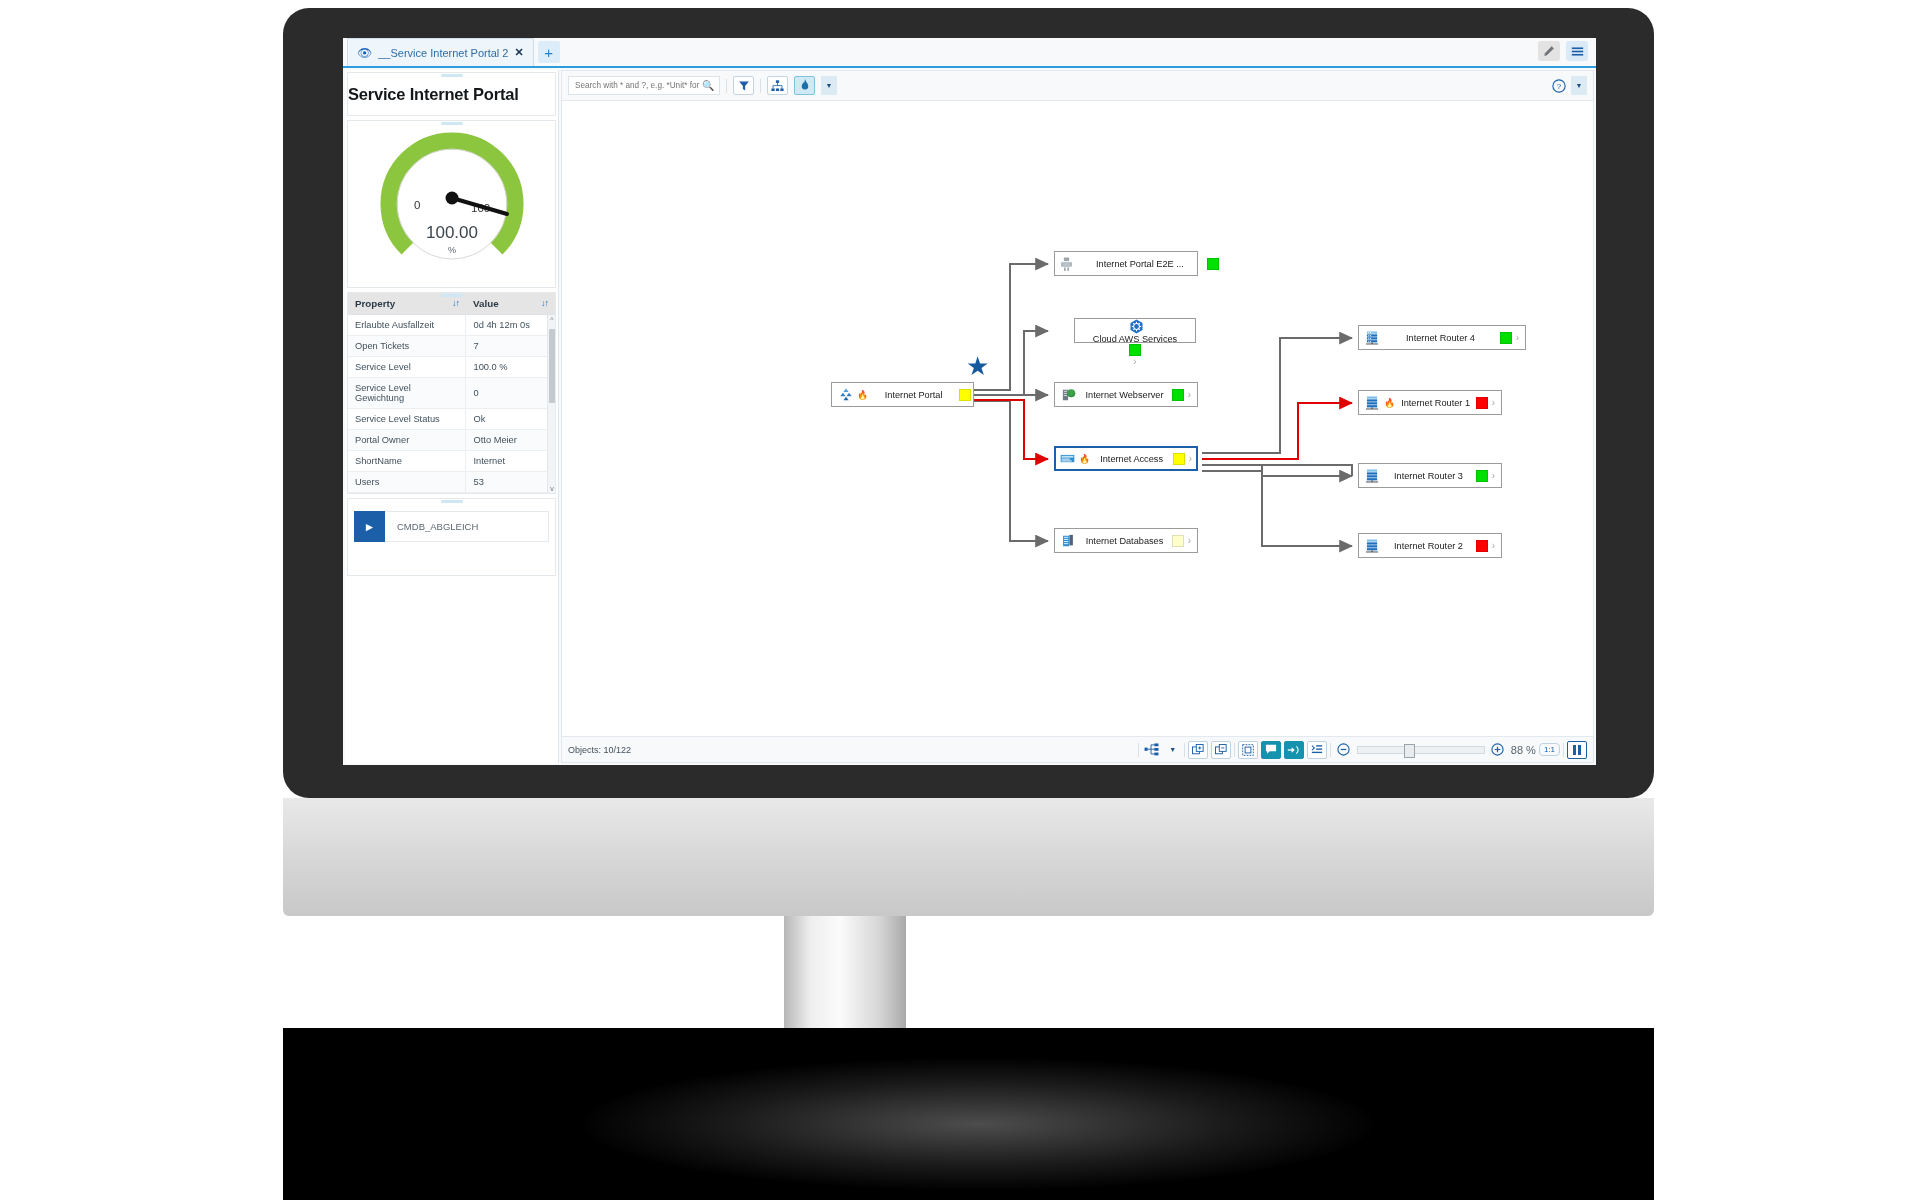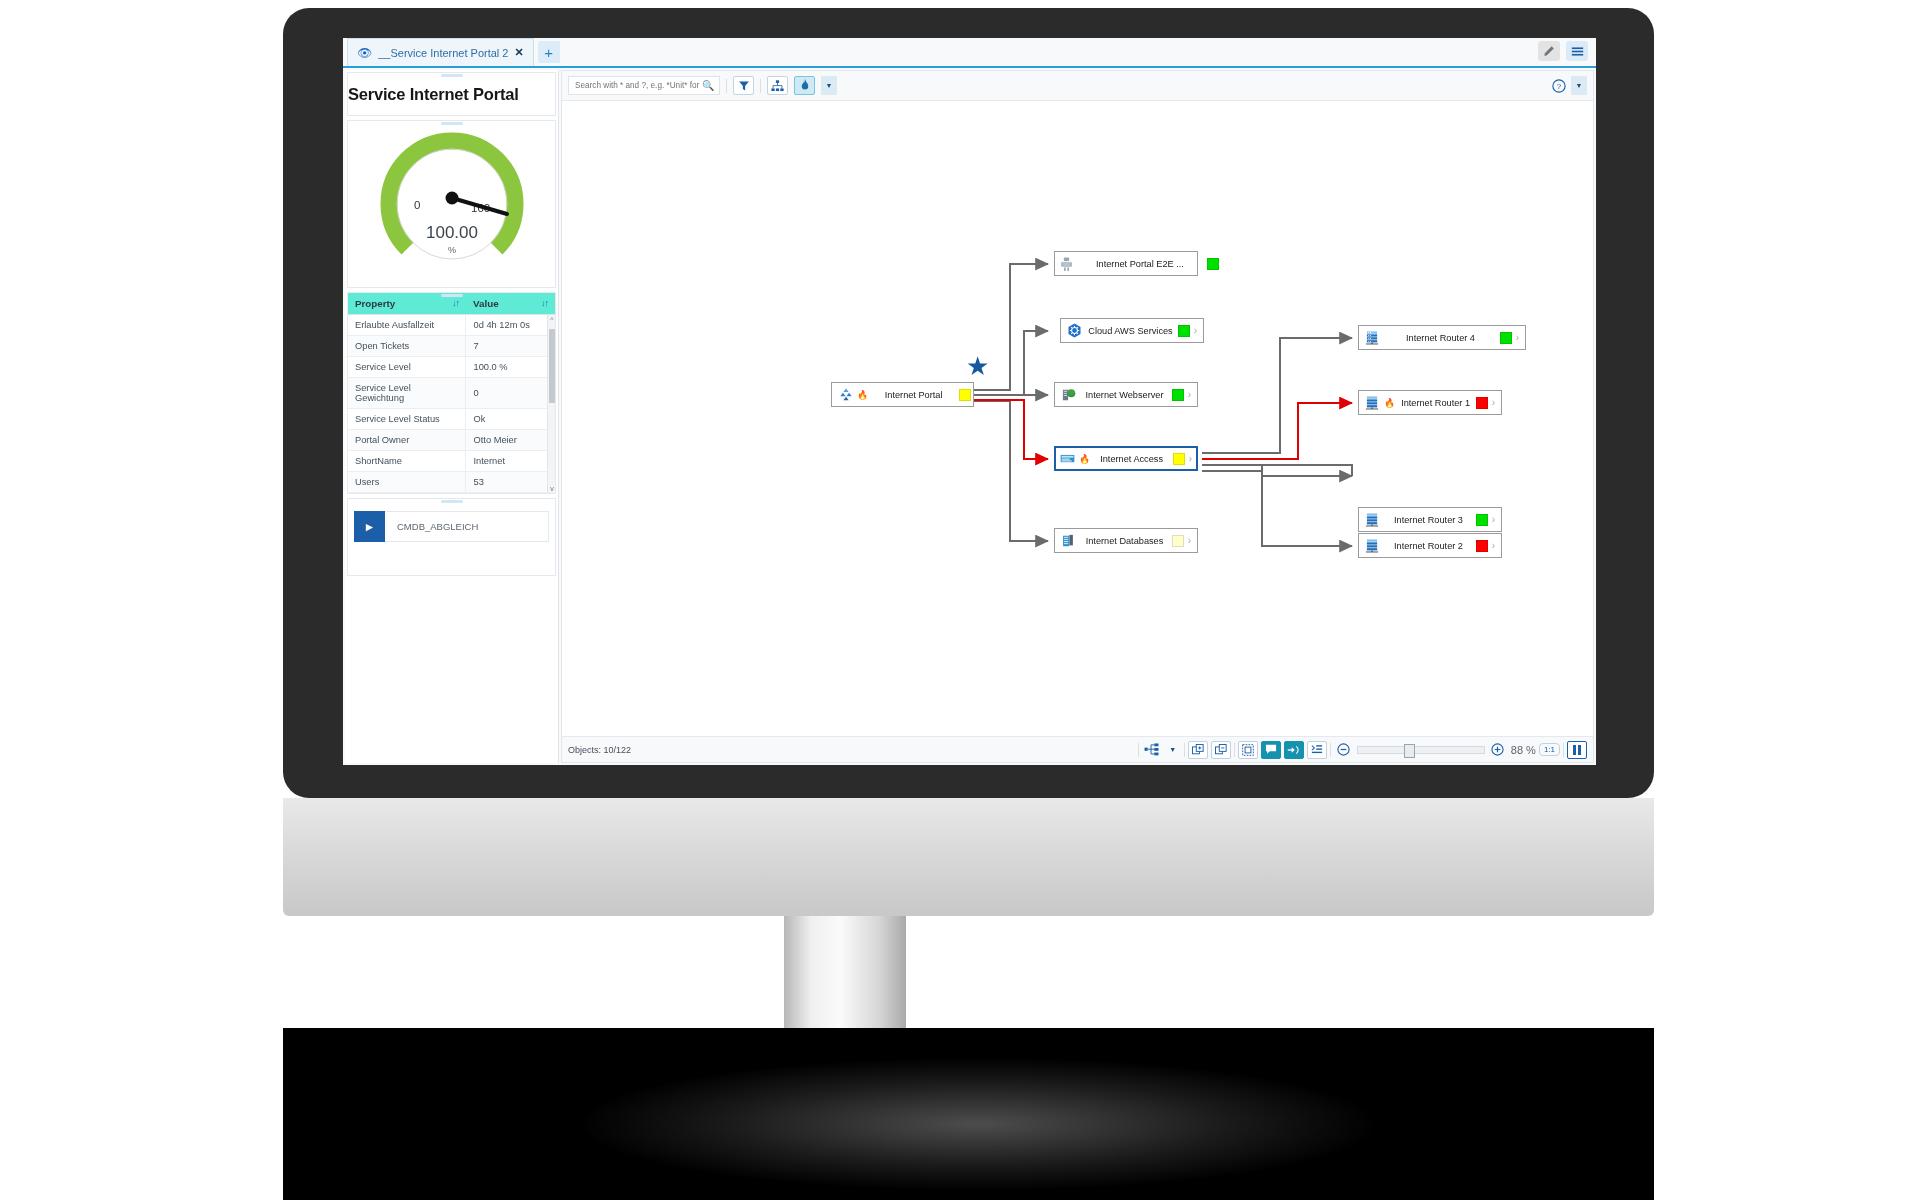--- a/index.html
+++ b/index.html
@@ -103,21 +103,21 @@
     width:22px; height:3px; background:#cfe6f5; border-radius:2px;
   }
   .title-card { height:44px; display:flex; align-items:center; justify-content:flex-start; }
   .title-card .t { font-size:16.5px; font-weight:bold; color:#15181b; letter-spacing:-0.2px; }
 
   .gauge-card { height:168px; display:flex; align-items:center; justify-content:center; }
 
   .props-card { flex: 0 0 auto; margin:2px; border:1px solid #e4e9ee; }
   table.props { width:100%; border-collapse:collapse; font-size:9.5px; }
   table.props th {
-    background:#5eead4; color:#2b3a47; font-weight:bold; text-align:left;
+    background:#e5e5e5; color:#2b3a47; font-weight:bold; text-align:left;
     padding:5px 7px; border-bottom:1px solid #dde3e9; font-size:9.8px;margin-top:6px;
   }
   table.props th .sorter { color:#1a6fc4; float:right; font-size:9px; letter-spacing:-1px; }
   table.props td {
     padding:5px 7px; color:#41505c; border-bottom:1px solid #eceff2; font-size:9.3px;
   }
   table.props td.k { width:57%; border-right:1px solid #eceff2;}
   table.props tr:nth-child(even) td { background:#fafbfc; }
   .props-wrap { position:relative; }
   .vscroll {
@@ -424,21 +424,21 @@
                 <rect x="1" y="6" width="1.8" height="5" fill="#9aa5ad"></rect>
                 <rect x="11.2" y="6" width="1.8" height="5" fill="#9aa5ad"></rect>
                 <rect x="4.2" y="12" width="1.8" height="4" fill="#9aa5ad"></rect>
                 <rect x="8" y="12" width="1.8" height="4" fill="#9aa5ad"></rect>
               </svg>
             </span>
             <span class="nlabel">Internet Portal E2E ...</span>
             <span class="status" style="background:#00e000"></span>
           </div>
 
-          <div class="node" style="left:498px; top:217px; width:144px;">
+          <div class="node" style="left:512px; top:217px; width:122px;flex-direction:column;">
             <span class="nicon">
               <svg width="15" height="15" viewBox="0 0 16 16">
                 <polygon points="8,0.6 14.4,4.2 14.4,11.8 8,15.4 1.6,11.8 1.6,4.2" fill="#1f6fcf"></polygon>
                 <circle cx="8" cy="8" r="3.1" fill="none" stroke="#fff" stroke-width="1.1"></circle>
                 <g stroke="#fff" stroke-width="1.1">
                   <line x1="8" y1="3" x2="8" y2="5"></line>
                     <line x1="8" y1="11" x2="8" y2="13"></line>
                   <line x1="3" y1="8" x2="5" y2="8"></line>
                     <line x1="11" y1="8" x2="13" y2="8"></line>
                   <line x1="4.4" y1="4.4" x2="5.8" y2="5.8"></line>
@@ -534,21 +534,21 @@
                 <rect x="6.8" y="12.4" width="1.6" height="1.3" fill="#444"></rect>
                 <rect x="1" y="13.4" width="13" height="1" fill="#444"></rect>
               </svg>
             </span>
             <span class="flame">🔥</span>
             <span class="nlabel">Internet Router 1</span>
             <span class="status" style="background:#ff0000"></span>
             <span class="chev">›</span>
           </div>
 
-          <div class="node" style="left:796px; top:362px; width:144px;margin-top:44px;">
+          <div class="node" style="left:796px; top:362px; width:144px;">
             <span class="nicon">
               <svg width="15" height="14" viewBox="0 0 16 15">
                 <rect x="2" y="0.5" width="11" height="2.4" fill="#7fc0e8"></rect>
                 <rect x="2" y="3.6" width="11" height="2.4" fill="#1f6fbf"></rect>
                 <rect x="2" y="6.7" width="11" height="2.4" fill="#1f6fbf"></rect>
                 <rect x="2" y="9.8" width="11" height="2.4" fill="#1f6fbf"></rect>
                 <rect x="6.8" y="12.4" width="1.6" height="1.3" fill="#444"></rect>
                 <rect x="1" y="13.4" width="13" height="1" fill="#444"></rect>
               </svg>
             </span>

